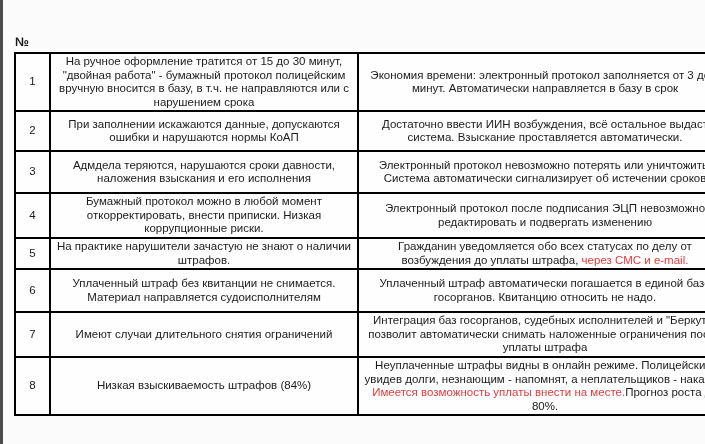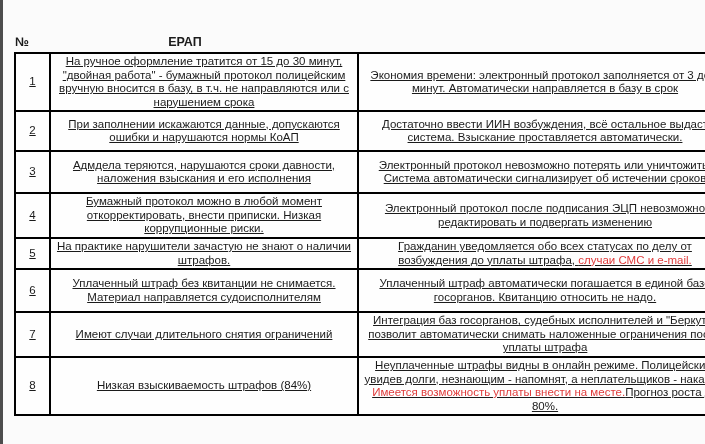--- a/index.html
+++ b/index.html
@@ -48,21 +48,20 @@
   table.cmp, table.cmp td {
     border: 2px solid #000;
   }
   table.cmp td {
     font-size: 11.5px;
     line-height: 13.5px;
     text-align: center;
     vertical-align: middle;
     padding: 1px 5px;
     overflow: hidden;
-    text-decoration: underline;
   }
   td.num { width: 23px; padding: 1px 2px; }
   td.cur { width: 296px; }
   td.new { width: 362px; }
   .red { color: #e03b3b; }
   tr:nth-child(1) { height: 57px; }
   tr:nth-child(2) { height: 40px; }
   tr:nth-child(3) { height: 42px; }
   tr:nth-child(4) { height: 45px; }
   tr:nth-child(5) { height: 29px; }
@@ -71,21 +70,20 @@
   tr:nth-child(8) { height: 54px; }
 </style>
 </head>
 <body>
 
 <div class="left-edge"></div>
 
 <div class="sheet">
   <div class="hdr">
     <span class="h-num">№</span>
-    <span class="h-col">ЕРАП</span>
   </div>
   <table class="cmp">
     <tbody>
         <tr>
           <td class="num">1</td>
           <td class="cur"><span>На ручное оформление тратится от 15 до 30 минут, "двойная работа" - бумажный протокол полицейским вручную вносится в базу, в т.ч. не направляются или с нарушением срока</span></td>
           <td class="new"><span>Экономия времени: электронный протокол заполняется от 3 до 5 минут. Автоматически направляется в базу в срок</span></td>
         </tr>
         <tr>
           <td class="num">2</td>
@@ -98,21 +96,21 @@
           <td class="new"><span>Электронный протокол невозможно потерять или уничтожить. Система автоматически сигнализирует об истечении сроков</span></td>
         </tr>
         <tr>
           <td class="num">4</td>
           <td class="cur"><span>Бумажный протокол можно в любой момент откорректировать, внести приписки. Низкая коррупционные риски.</span></td>
           <td class="new"><span>Электронный протокол после подписания ЭЦП невозможно редактировать и подвергать изменению</span></td>
         </tr>
         <tr>
           <td class="num">5</td>
           <td class="cur"><span>На практике нарушители зачастую не знают о наличии штрафов.</span></td>
-          <td class="new"><span>Гражданин уведомляется обо всех статусах по делу от возбуждения до уплаты штрафа, </span><span class="red">случаи СМС и e-mail.</span></td>
+          <td class="new"><span>Гражданин уведомляется обо всех статусах по делу от возбуждения до уплаты штрафа, </span><span class="red">через СМС и e-mail.</span></td>
         </tr>
         <tr>
           <td class="num">6</td>
           <td class="cur"><span>Уплаченный штраф без квитанции не снимается. Материал направляется судоисполнителям</span></td>
           <td class="new"><span>Уплаченный штраф автоматически погашается  в единой базе госорганов. Квитанцию относить не надо.</span></td>
         </tr>
         <tr>
           <td class="num">7</td>
           <td class="cur"><span>Имеют случаи длительного снятия ограничений</span></td>
           <td class="new"><span>Интеграция баз госорганов, судебных исполнителей и "Беркута"  позволит автоматически снимать наложенные ограничения после уплаты штрафа</span></td>

